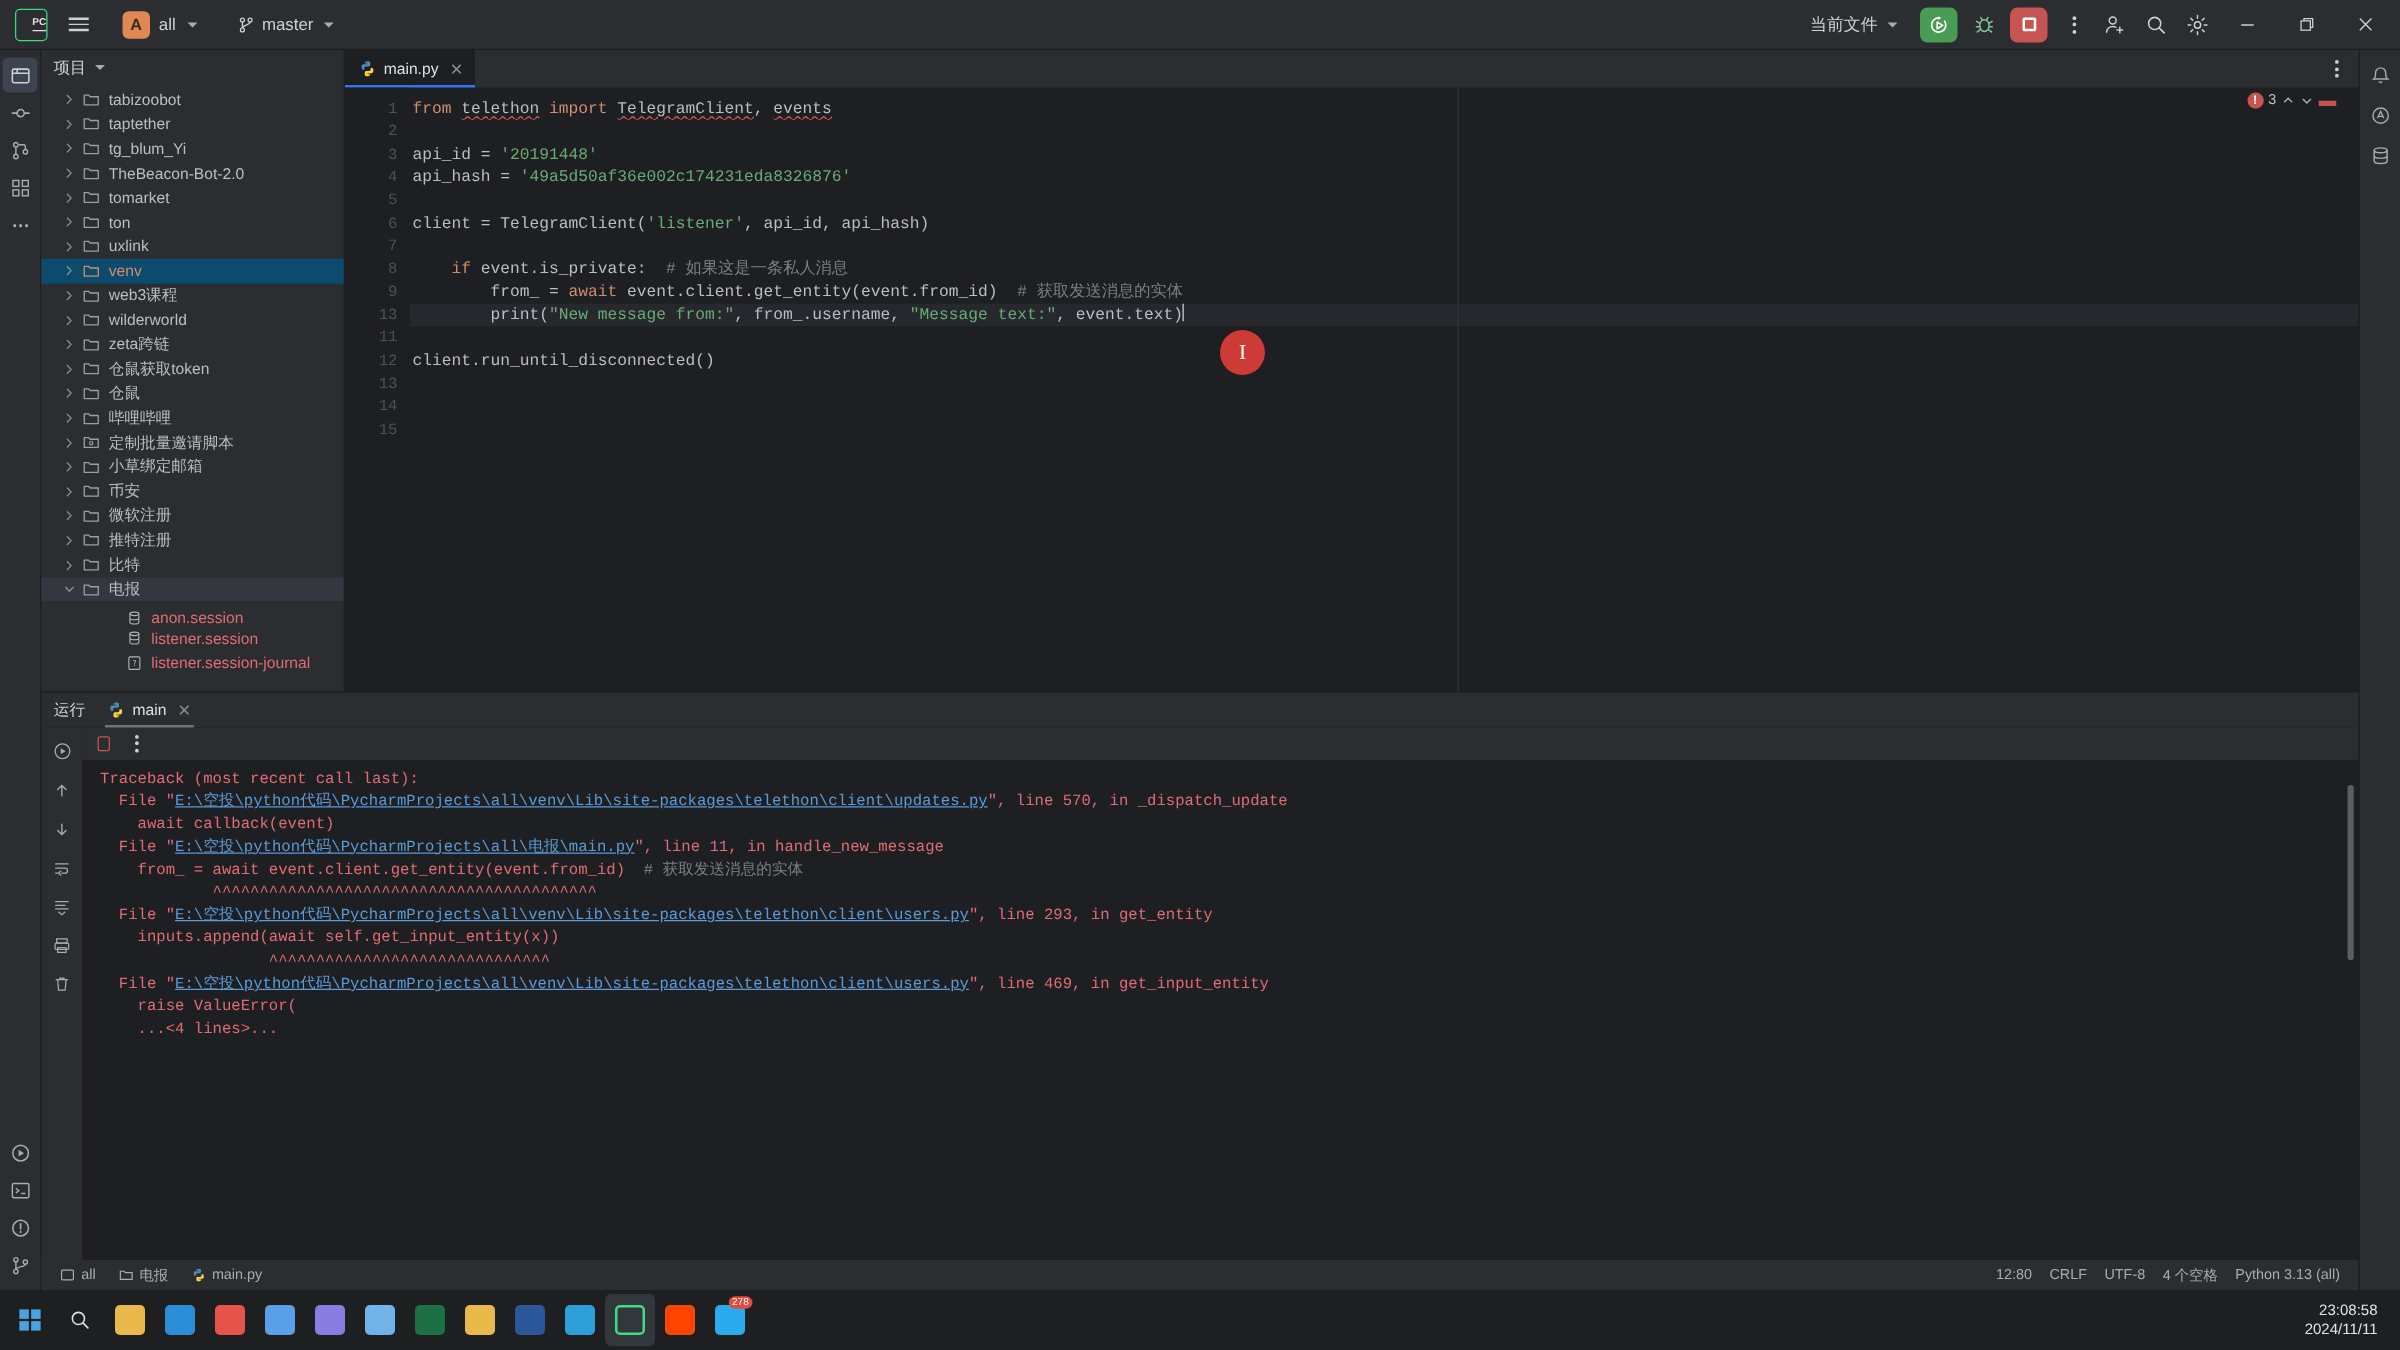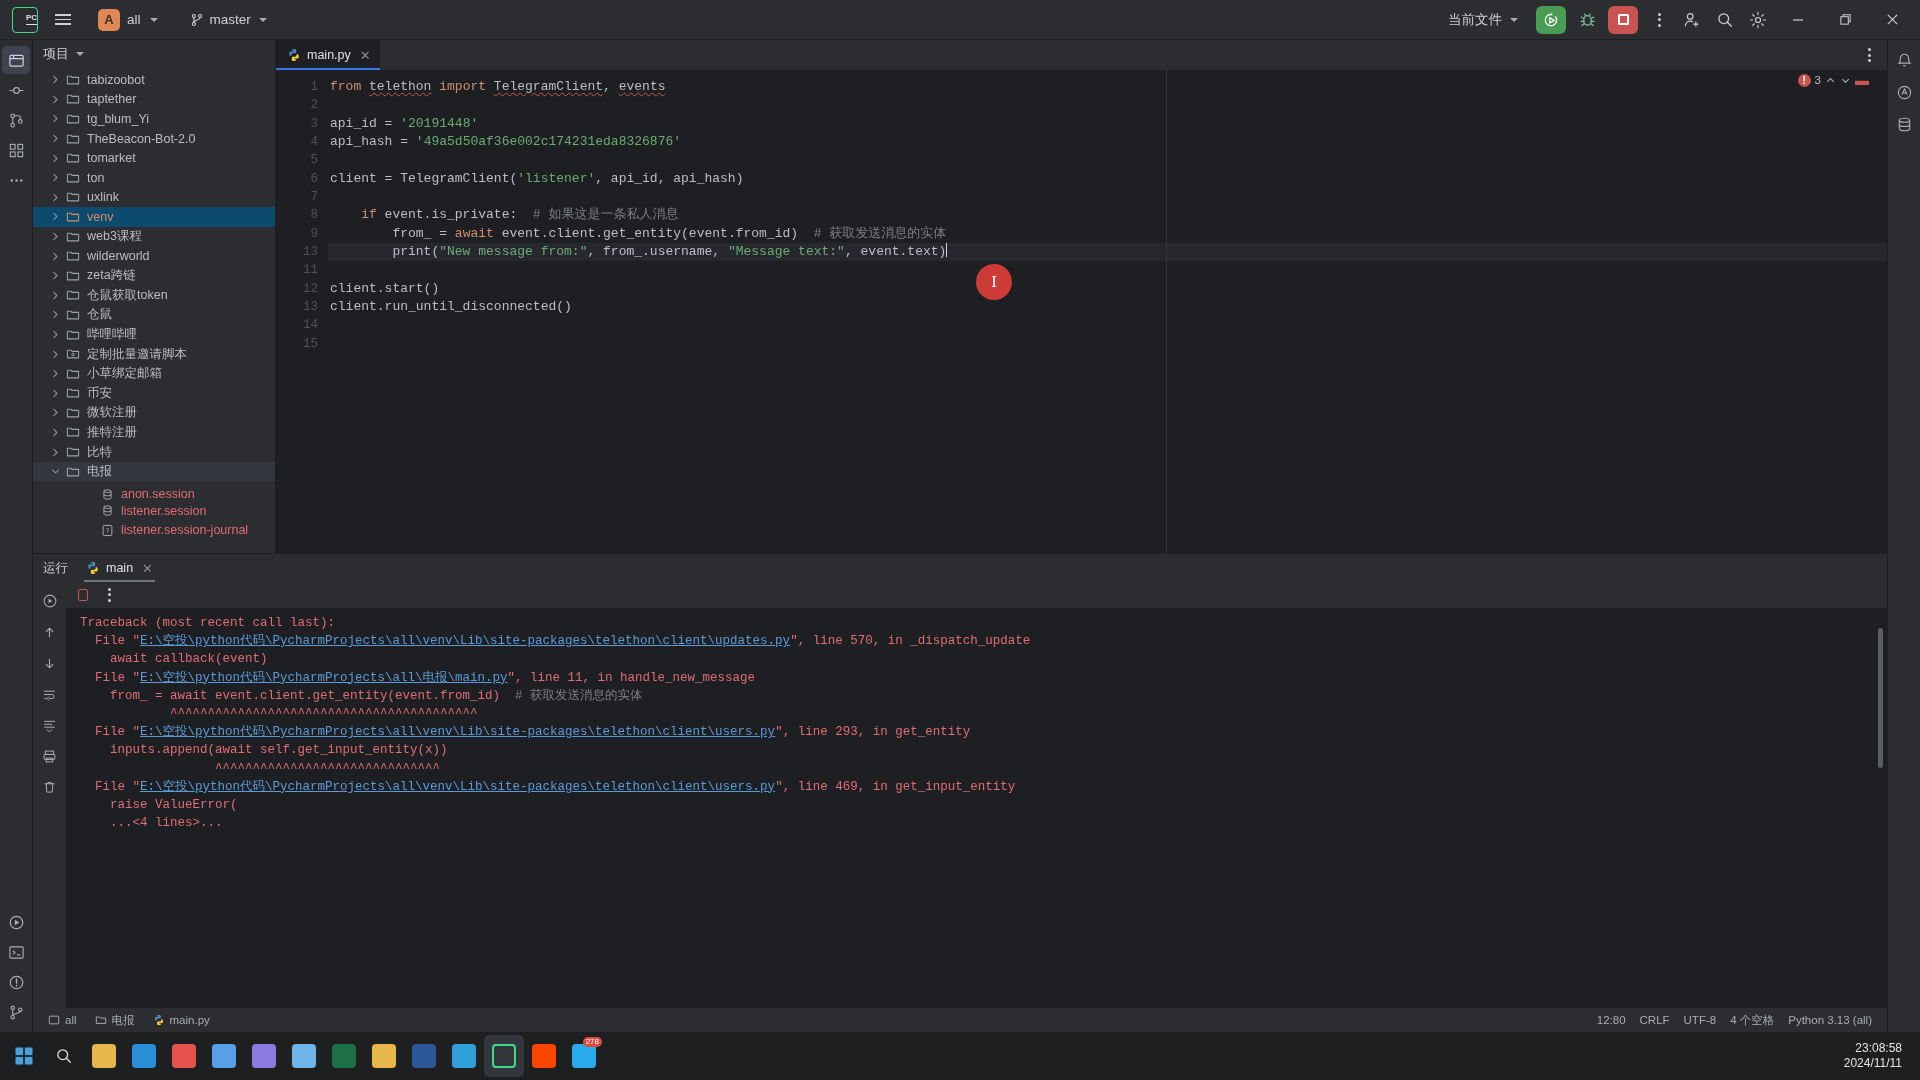--- a/index.html
+++ b/index.html
@@ -691,21 +691,20 @@
                 <div class="cline">&nbsp;</div>
                 <div class="cline"><span>api_id = </span><span class="str">'20191448'</span></div>
                 <div class="cline"><span>api_hash = </span><span class="str">'49a5d50af36e002c174231eda8326876'</span></div>
                 <div class="cline">&nbsp;</div>
                 <div class="cline"><span>client = TelegramClient(</span><span class="str">'listener'</span><span>, api_id, api_hash)</span></div>
                 <div class="cline">&nbsp;</div>
                 <div class="cline"><span class="kw">    if </span><span>event.is_private:  </span><span class="cmt"># 如果这是一条私人消息</span></div>
                 <div class="cline"><span>        from_ = </span><span class="kw">await </span><span>event.client.get_entity(event.from_id)  </span><span class="cmt"># 获取发送消息的实体</span></div>
                 <div class="cline cur"><span>        print(</span><span class="str">"New message from:"</span><span>, from_.username, </span><span class="str">"Message text:"</span><span>, event.text)</span><span class="caret"></span></div>
                 <div class="cline">&nbsp;</div>
-                <div class="cline"><span>client.start()</span></div>
                 <div class="cline"><span>client.run_until_disconnected()</span></div>
               </div>
             <div class="insp-widget">
               <span class="err-dot">!</span>
               <span>3</span>
               <svg width="11" height="11" viewBox="0 0 12 12">
                   <path d="M2.5 7.5L6 4l3.5 3.5" stroke="#a9acb3" stroke-width="1.3" fill="none"></path>
                 </svg>
               <svg width="11" height="11" viewBox="0 0 12 12">
                   <path d="M2.5 4.5L6 8l3.5-3.5" stroke="#a9acb3" stroke-width="1.3" fill="none"></path>

